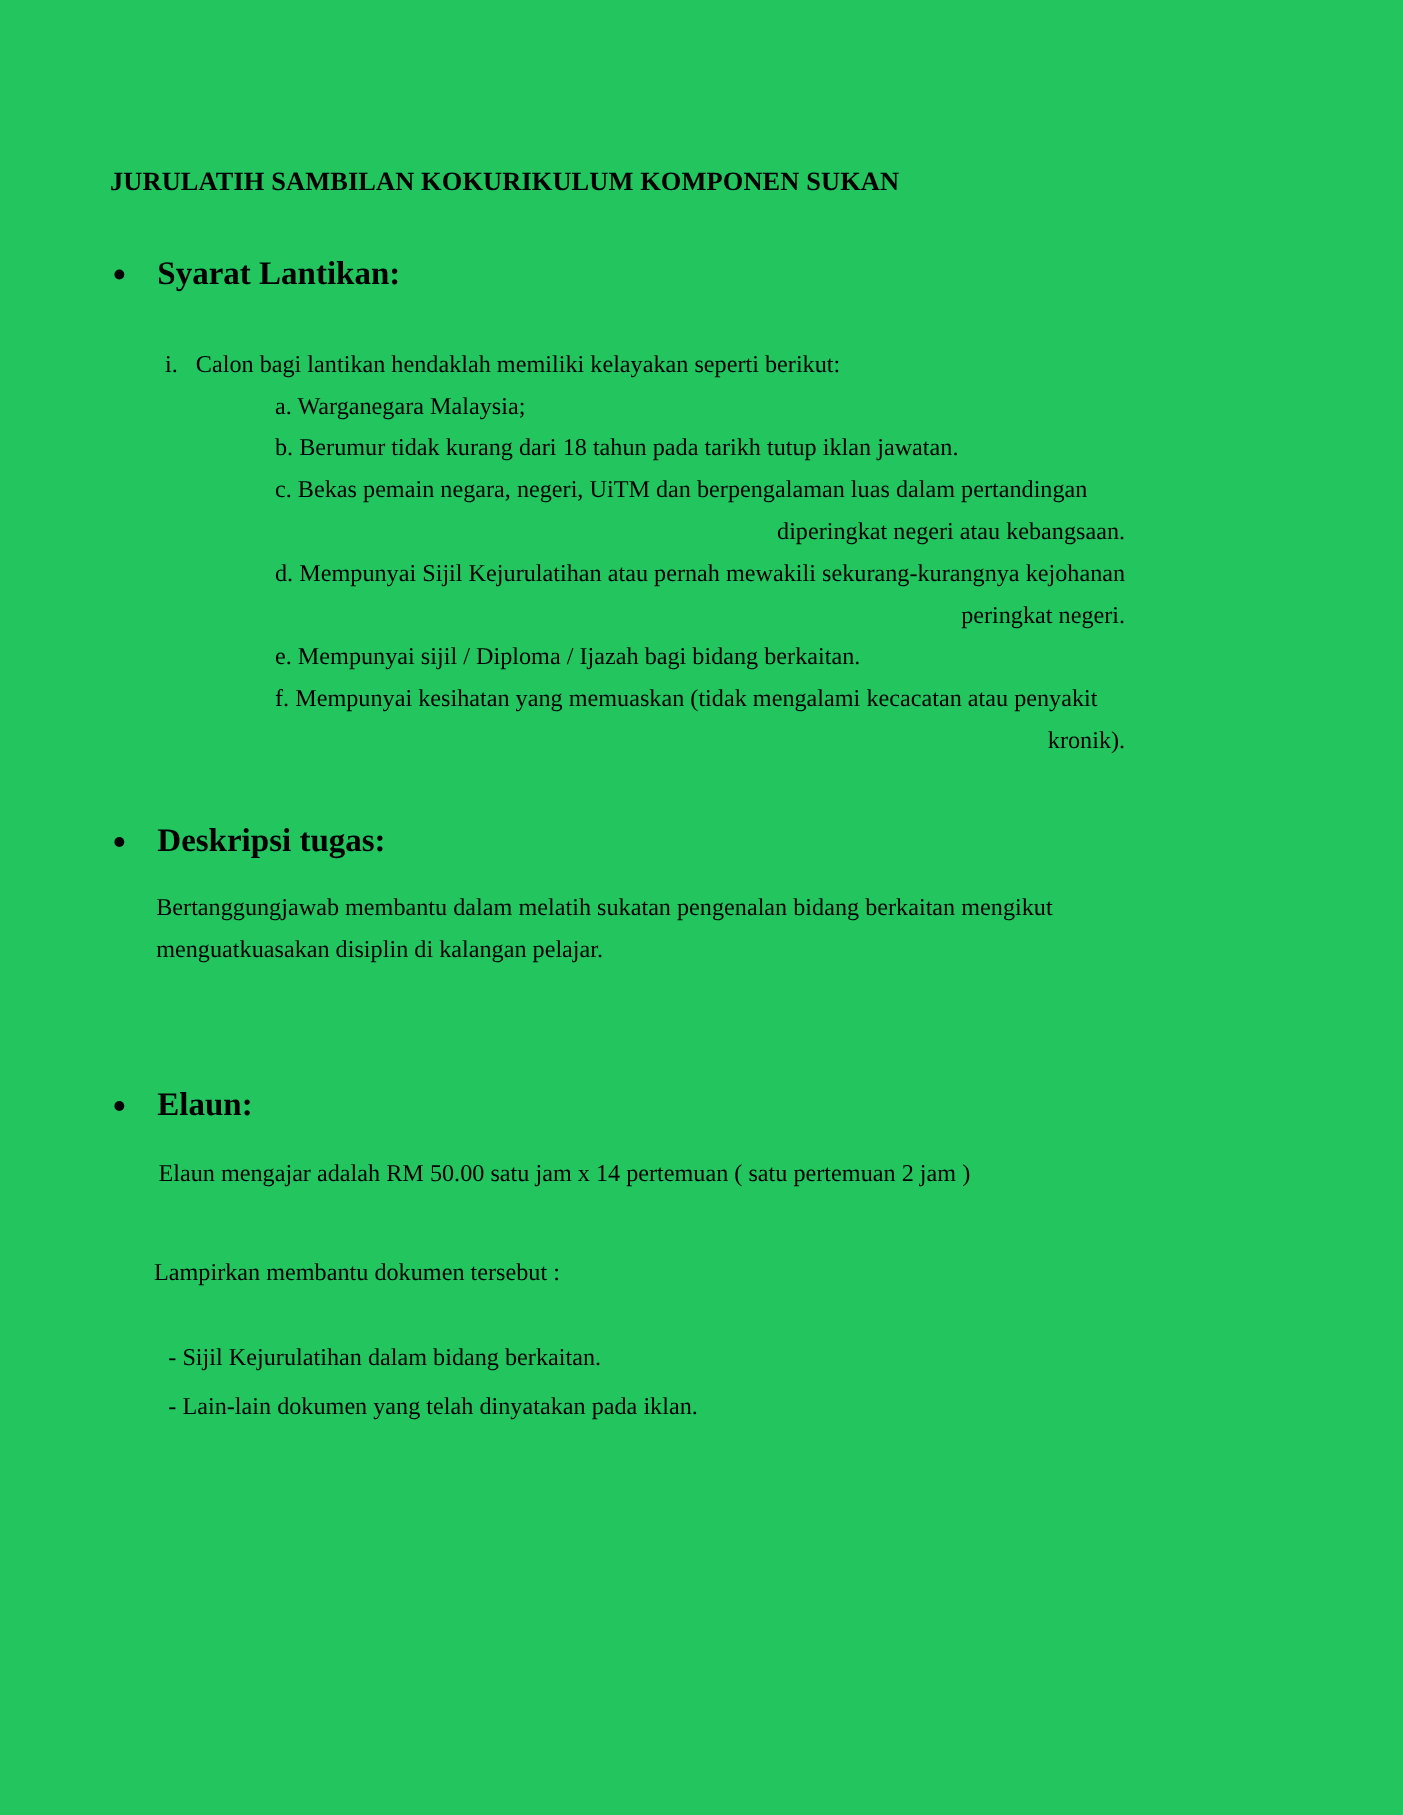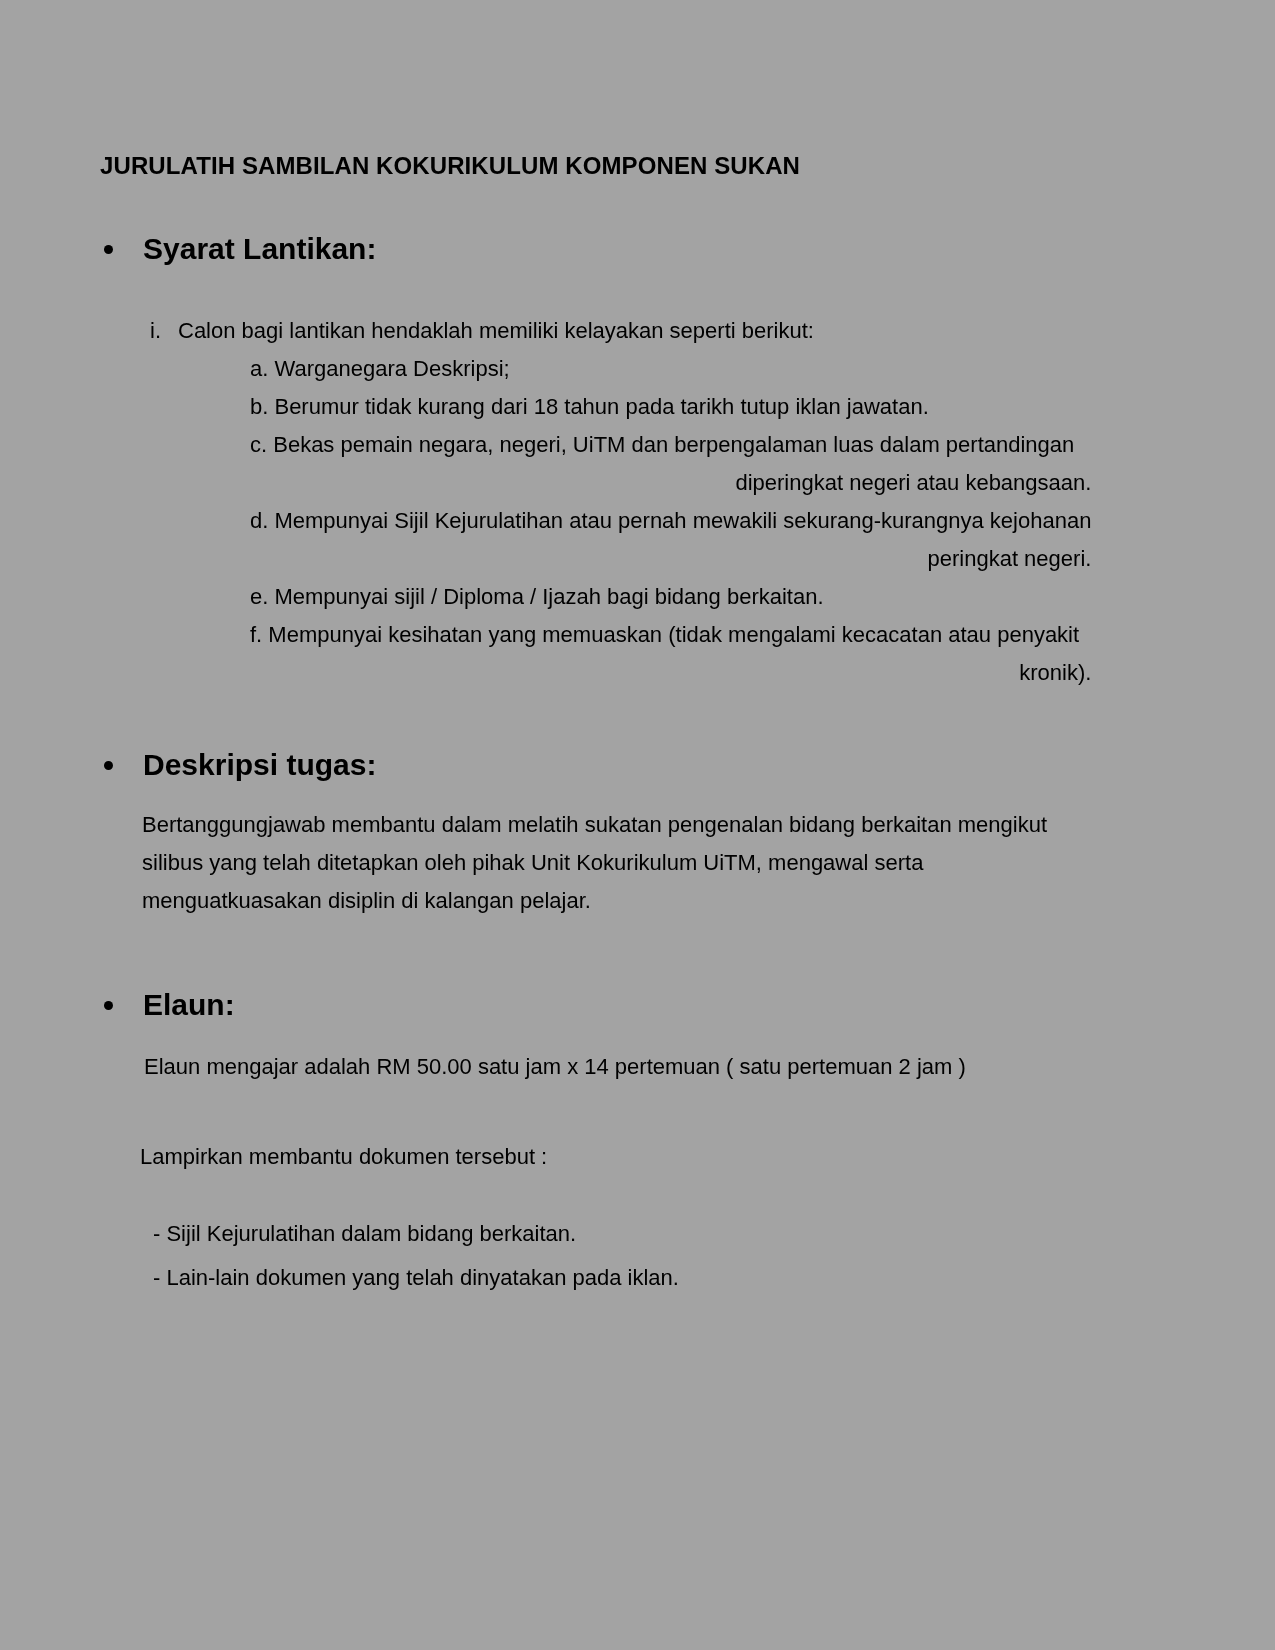--- a/index.html
+++ b/index.html
@@ -4,23 +4,23 @@
 <style>
   html, body {
     margin: 0;
     padding: 0;
     background: #ffffff;
   }
   .page {
     position: relative;
     width: 1275px;
     height: 1650px;
-    background: #a3a3a3;
+    background: #22c55e;
     color: #000000;
-    font-family: Liberation Sans, sans-serif;
+    font-family: Liberation Serif, serif;
     font-size: 22px;
     line-height: 38px;
     overflow: hidden;
   }
   .abs { position: absolute; }
 
   .doc-title {
     left: 100px;
     top: 146px;
     margin: 0;
@@ -77,39 +77,38 @@
   <div class="abs bullet-row" style="top:230px">
     <span class="bullet-dot"></span>
     <span class="bullet-heading">Syarat Lantikan:</span>
   </div>
 
   <div class="abs roman-line" style="top:312px">
     <span class="roman-marker">i.</span><span>Calon bagi lantikan hendaklah memiliki kelayakan seperti berikut:</span>
   </div>
 
   <div class="abs criteria-list" style="top:350px">
-    <div class="line">a. Warganegara Deskripsi;</div>
+    <div class="line">a. Warganegara Malaysia;</div>
     <div class="line">b. Berumur tidak kurang dari 18 tahun pada tarikh tutup iklan jawatan.</div>
     <div class="line">c. Bekas pemain negara, negeri, UiTM dan berpengalaman luas dalam pertandingan</div>
     <div class="line cont">diperingkat negeri atau kebangsaan.</div>
     <div class="line">d. Mempunyai Sijil Kejurulatihan atau pernah mewakili sekurang-kurangnya kejohanan</div>
     <div class="line cont">peringkat negeri.</div>
     <div class="line">e. Mempunyai sijil / Diploma / Ijazah bagi bidang berkaitan.</div>
     <div class="line">f. Mempunyai kesihatan yang memuaskan (tidak mengalami kecacatan atau penyakit</div>
     <div class="line cont">kronik).</div>
   </div>
 
   <div class="abs bullet-row" style="top:746px">
     <span class="bullet-dot"></span>
     <span class="bullet-heading">Deskripsi tugas:</span>
   </div>
 
   <div class="abs para" style="top:806px">
     <div class="line">Bertanggungjawab membantu dalam melatih sukatan pengenalan bidang berkaitan mengikut</div>
-    <div class="line">silibus yang telah ditetapkan oleh pihak Unit Kokurikulum UiTM, mengawal serta</div>
     <div class="line">menguatkuasakan disiplin di kalangan pelajar.</div>
   </div>
 
   <div class="abs bullet-row" style="top:986px">
     <span class="bullet-dot"></span>
     <span class="bullet-heading">Elaun:</span>
   </div>
 
   <div class="abs single-line" style="top:1048px">Elaun mengajar adalah RM 50.00 satu jam x 14 pertemuan ( satu pertemuan 2 jam )</div>
 

